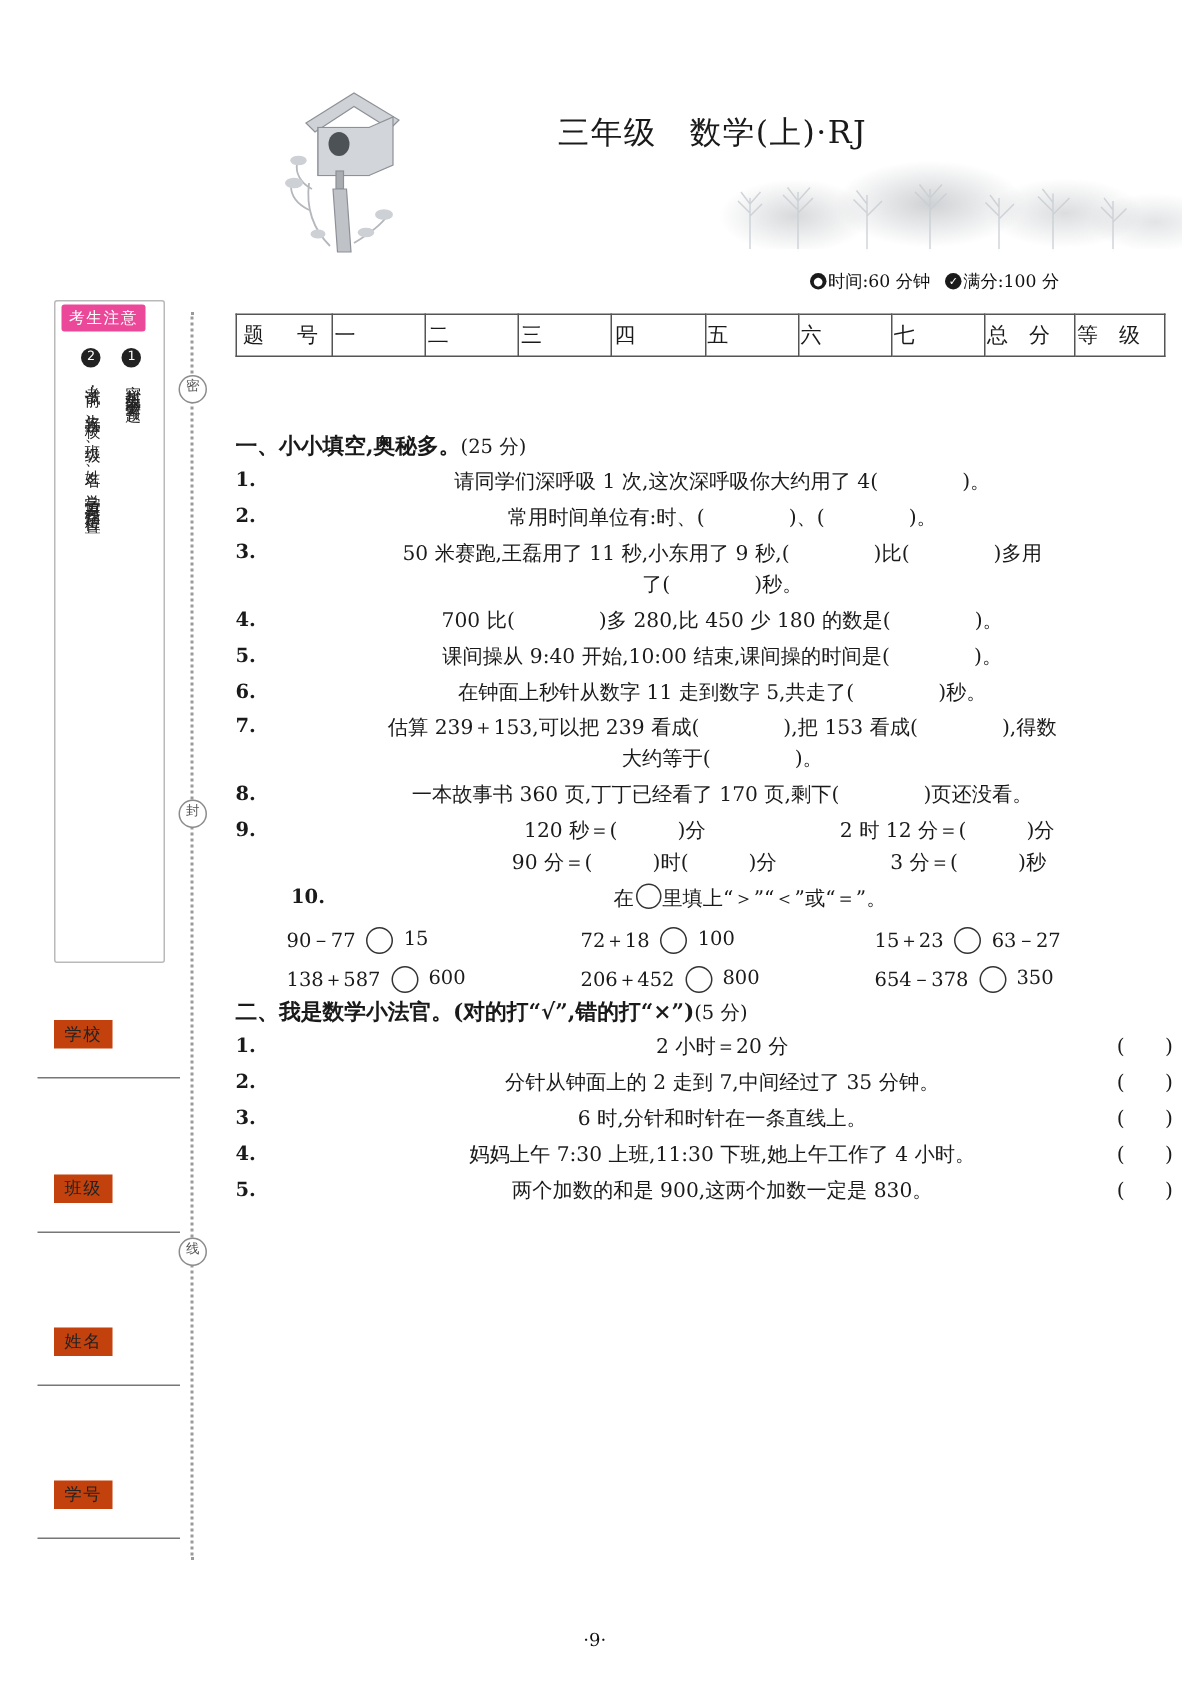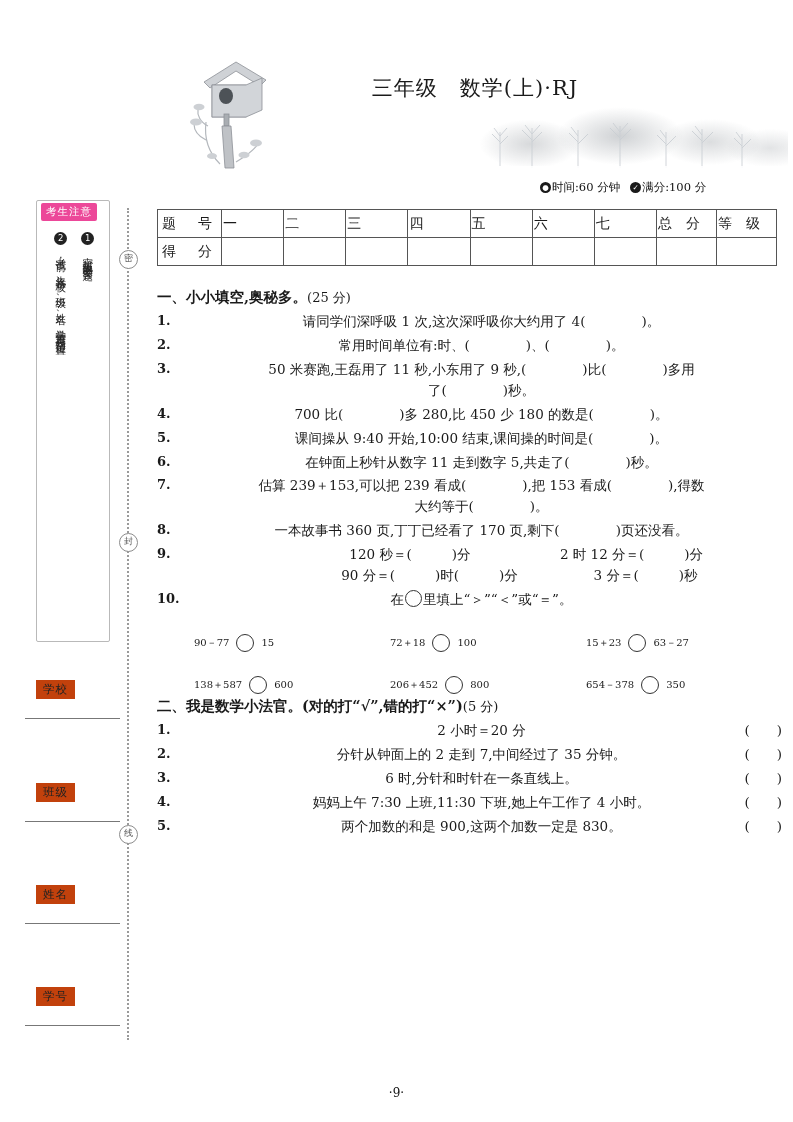--- a/index.html
+++ b/index.html
@@ -80,21 +80,21 @@
     margin:0 0 3px 0;padding-left:24px;
     font-family:"DejaVu Serif","Liberation Serif",serif;
   }
   .q .num{position:absolute;left:0;top:0;font-weight:bold;font-size:13px;}
   .q .cont{display:block;text-align:center;}
   .blank{display:inline-block;width:56px;}
   .blank.s{width:40px;}
   .tf{position:absolute;right:0;top:0;font-size:13.5px;letter-spacing:0;}
 
   
-  .cmp-row{display:flex;padding-left:34px;margin:24px 0 2px 0;font-size:10px;justify-content:flex-end;}
+  .cmp-row{display:flex;padding-left:34px;margin:8px 0 2px 0;font-size:13px;}
   .cmp-cell{width:196px;display:flex;align-items:center;white-space:nowrap;}
   .circ{
     display:inline-block;width:16px;height:16px;border:1.1px solid #333;border-radius:50%;
     margin:0 7px;vertical-align:-3px;
   }
   .inline-circ{
     display:inline-block;width:15px;height:15px;border:1.1px solid #333;border-radius:50%;
     vertical-align:-3px;margin:0 1px;
   }
 
@@ -206,32 +206,20 @@
       <td>一</td>
       <td>二</td>
       <td>三</td>
       <td>四</td>
       <td>五</td>
       <td>六</td>
       <td>七</td>
       <td class="wide">总　分</td>
       <td class="wide">等　级</td>
     </tr>
-    <tr>
-      <td class="lbl">得　分</td>
-      <td></td>
-      <td></td>
-      <td></td>
-      <td></td>
-      <td></td>
-      <td></td>
-      <td></td>
-      <td class="wide"></td>
-      <td class="wide"></td>
-    </tr>
   </tbody>
     </table>
 
   <div class="notice-box"></div>
   <div class="notice-title">考生注意</div>
 
   <div class="nitem" style="left:79px;top:232px;">
     <span class="vnum">1</span>
     <span class="vcol" style="position:static;">密封线内不要答题；</span>
   </div>
@@ -296,21 +284,21 @@
           <span class="cont">一本故事书 360 页,丁丁已经看了 170 页,剩下(<span class="blank "></span>)页还没看。</span>
         </div>
       </div>
 
     <div class="q">
       <span class="num">9.</span>
       <span class="cont" id="q9r1"><span style="display:inline-block;width:300px">120 秒＝(<span class="blank s"></span>)分</span><span>2 时 12 分＝(<span class="blank s"></span>)分</span></span>
       <span class="cont" id="q9r2"><span style="display:inline-block;width:300px;padding-left:14px">90 分＝(<span class="blank s"></span>)时(<span class="blank s"></span>)分</span><span style="padding-left:14px">3 分＝(<span class="blank s"></span>)秒</span></span>
     </div>
 
-    <div class="q" style="margin-top:2px;">
+    <div class="q" style="margin-top:2px;margin-left:37px;">
       <span class="num">10.</span>
       <span class="cont" id="q10prompt">在<span class="inline-circ"></span>里填上“＞”“＜”或“＝”。</span>
     </div>
     <div id="cmp-rows">
         <div class="cmp-row">
           <span class="cmp-cell">
             <span>90－77</span>
             <span class="circ"></span>
             <span>15</span>
           </span>

